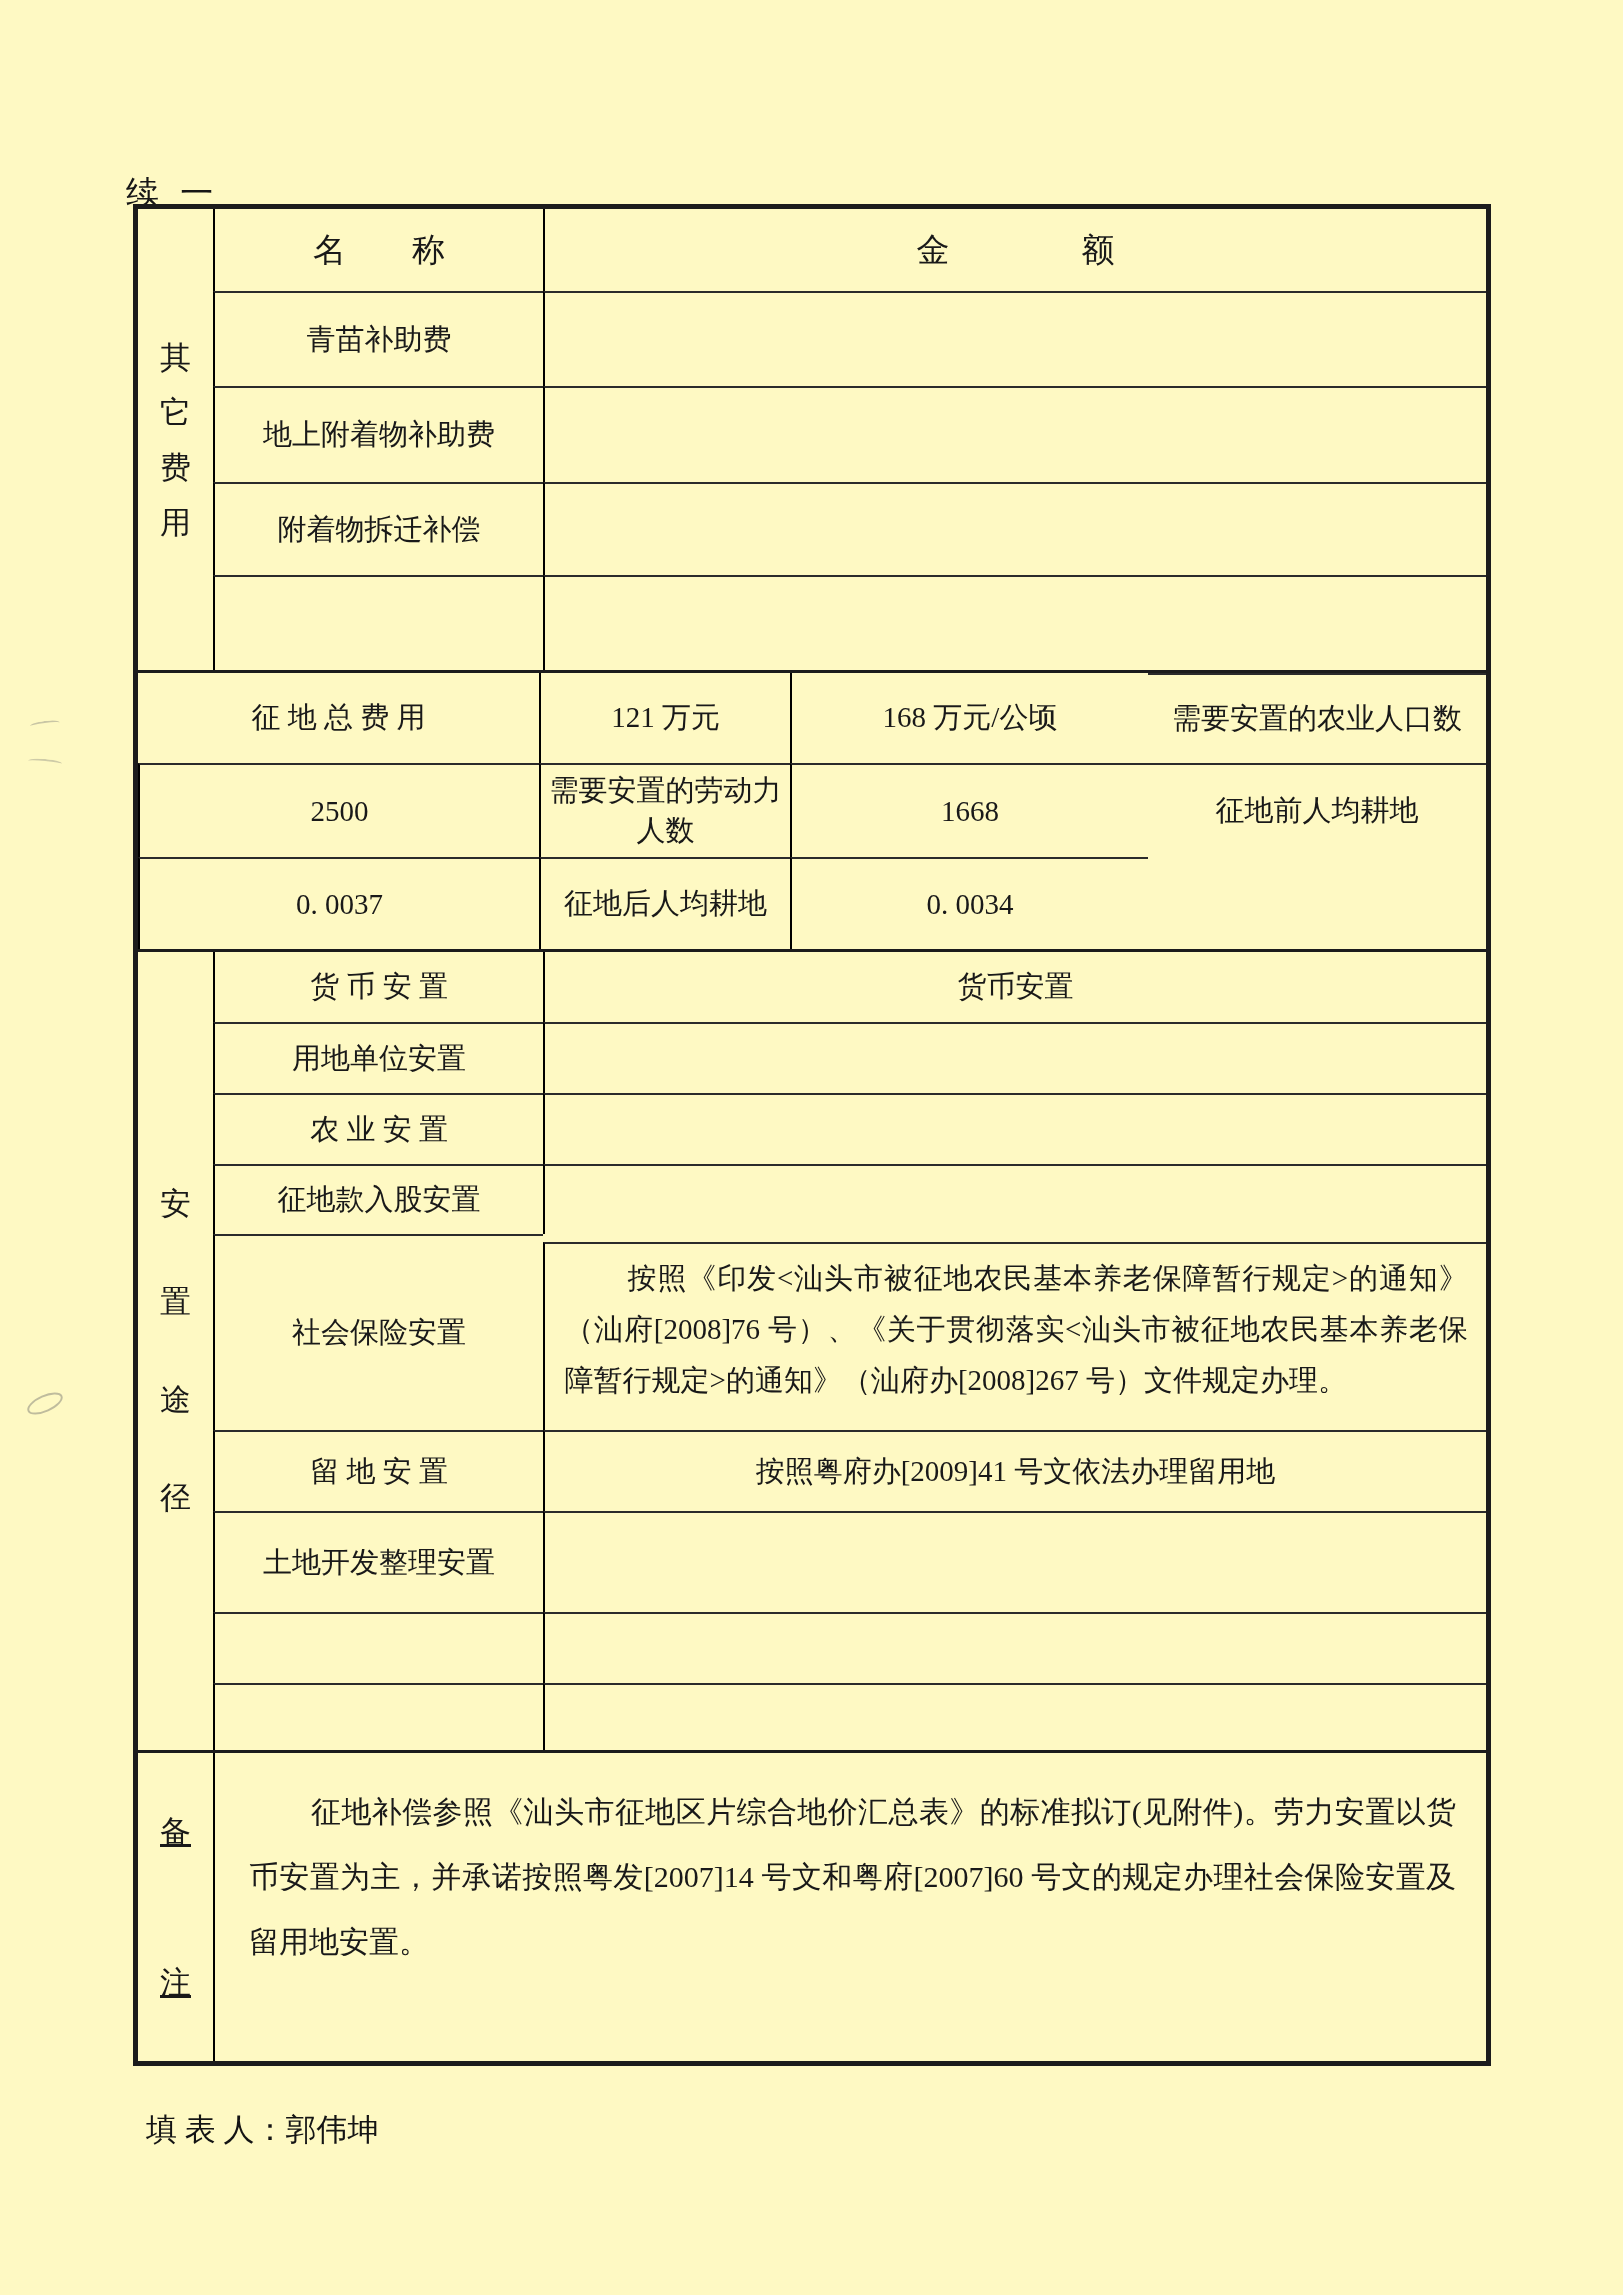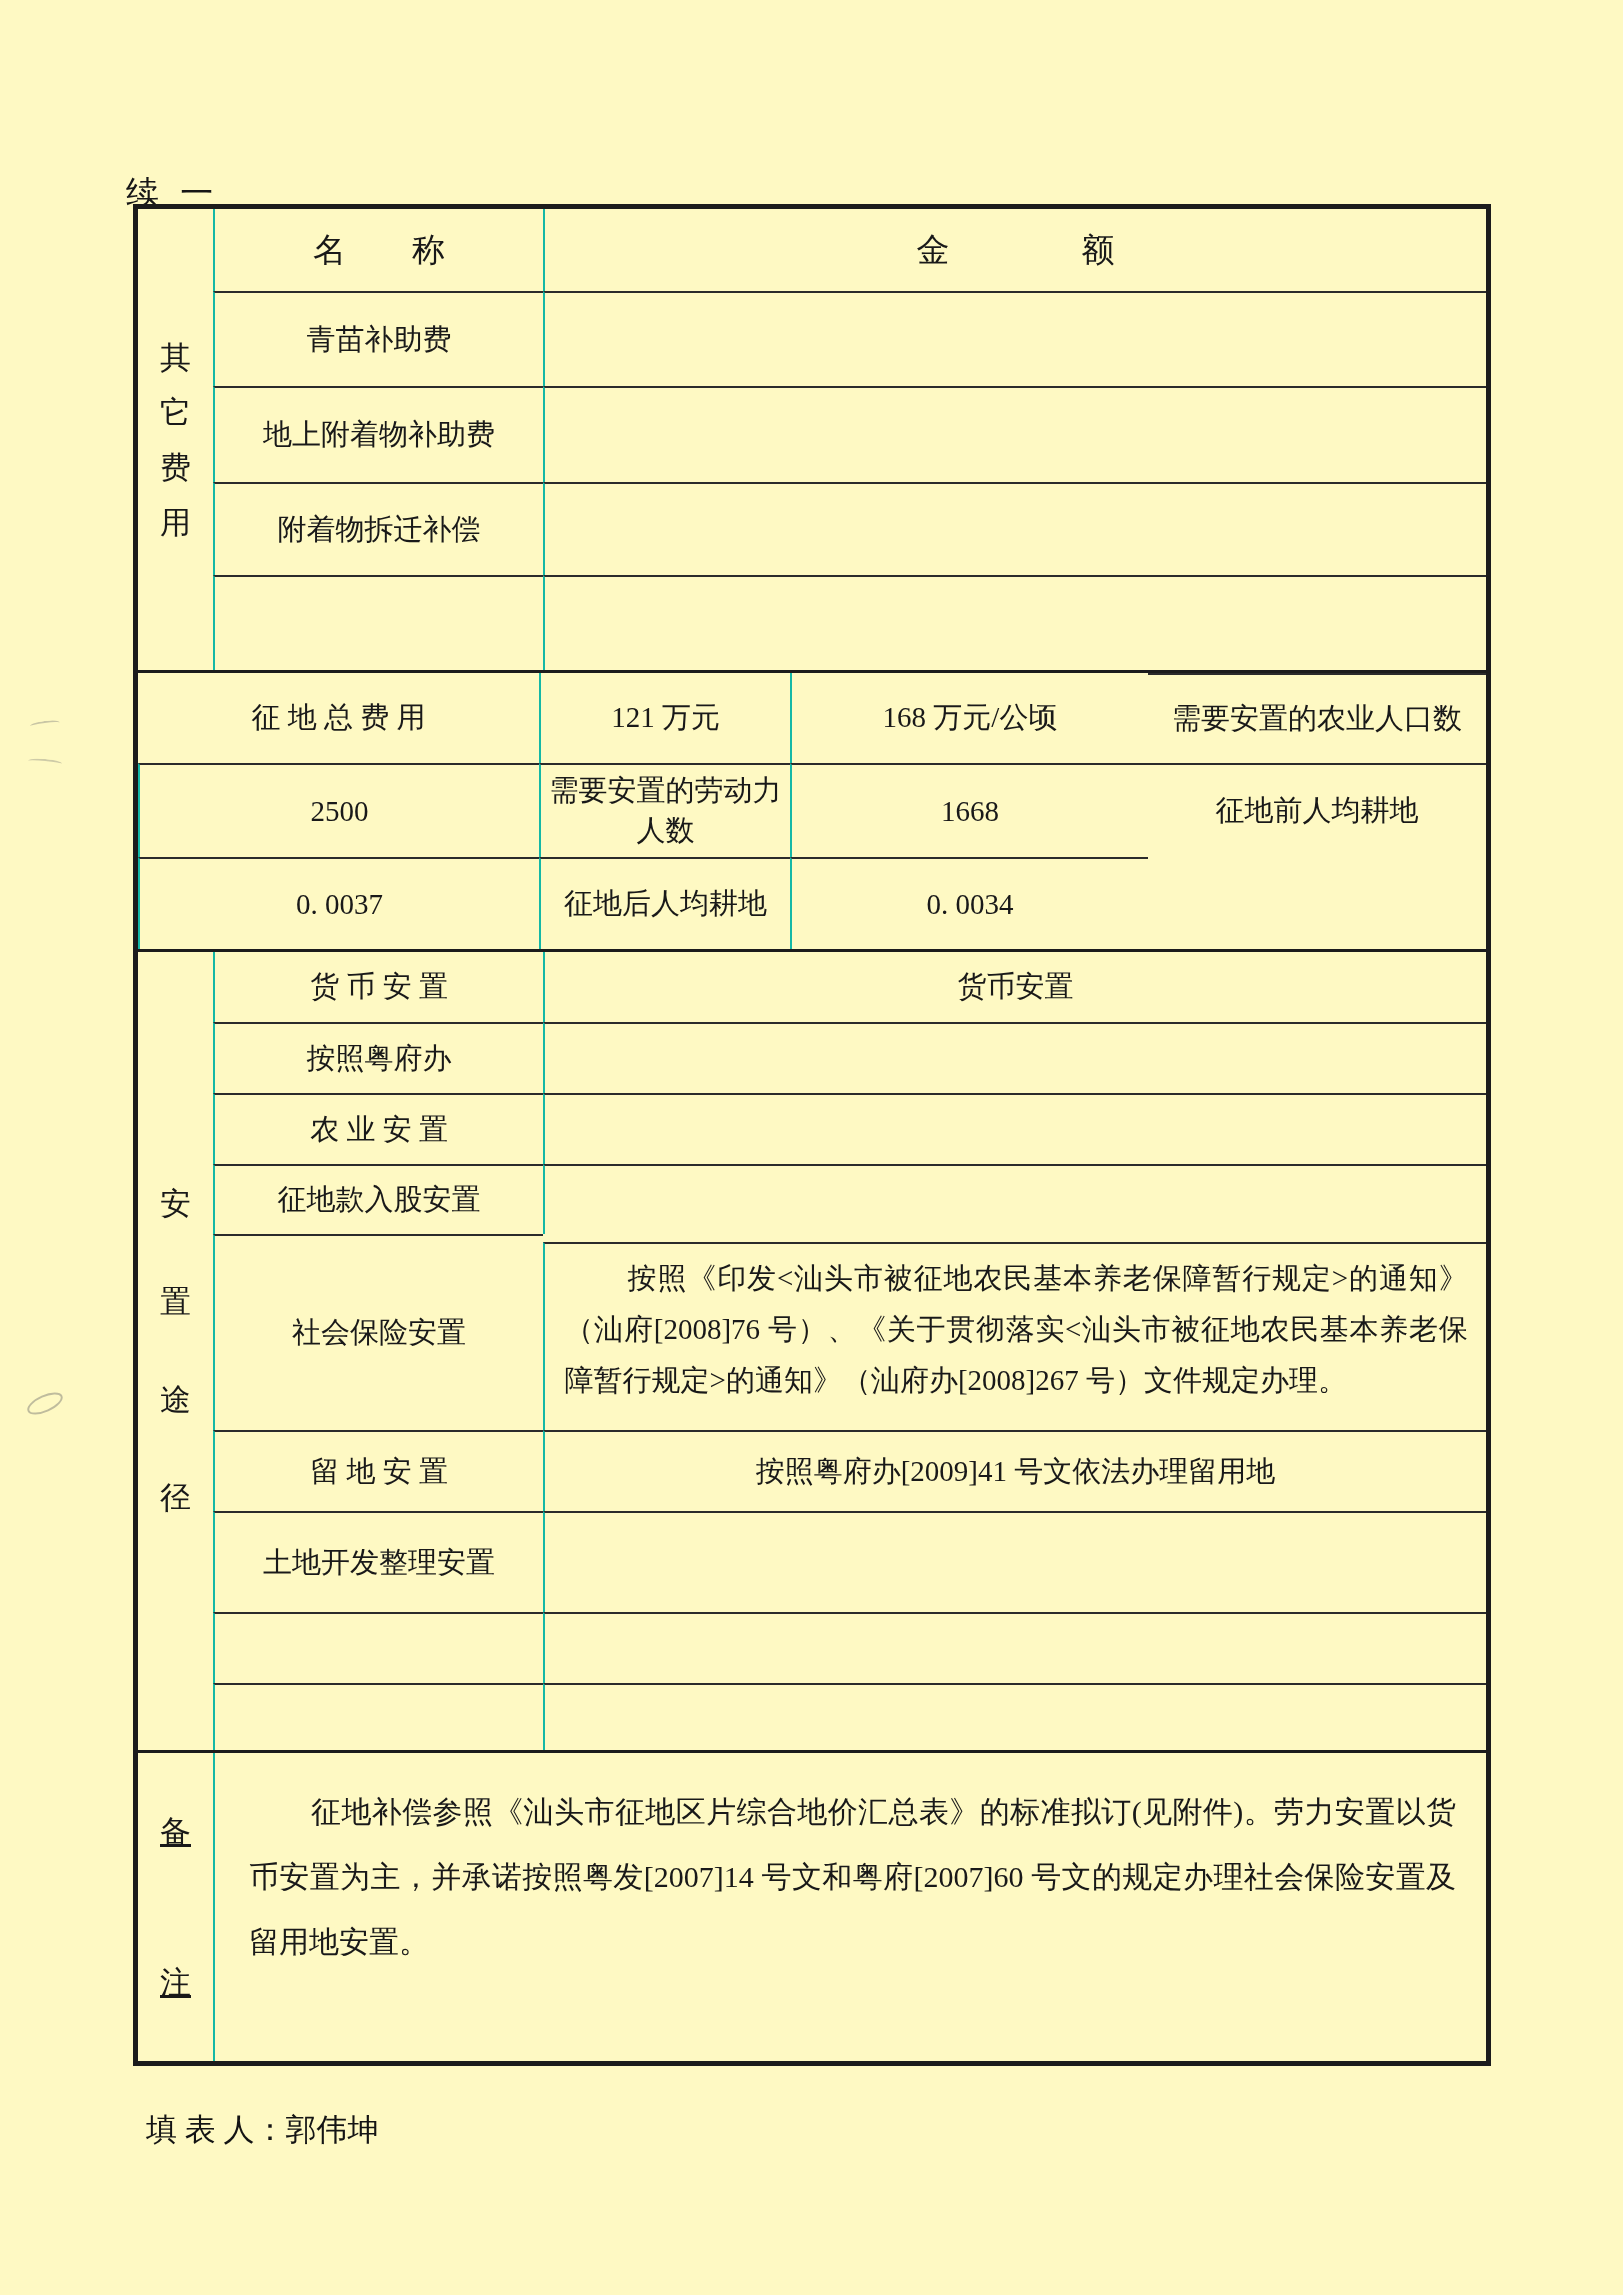--- a/index.html
+++ b/index.html
@@ -32,21 +32,21 @@
   .sec { display: grid; }
   .sec + .sec { border-top: 3.9px solid #1c1c1c; }
   .sec1 { grid-template-columns: 75px 330px 1fr; grid-template-rows: 82px 95px 96px 93px 95px; }
   .sec2 { grid-template-columns: 401px 251px 358px 1fr; grid-template-rows: 90px 94px 92px; }
   .sec3 { grid-template-columns: 75px 330px 1fr; grid-template-rows: 70px 71px 71px 70px 196px 81px 101px 71px 67px; }
   .sec4 { grid-template-columns: 75px 1fr; grid-template-rows: 308px; }
   .cell {
     display: flex;
     align-items: center;
     justify-content: center;
-    border-left: 2px solid #14b8a6;
+    border-left: 2px solid #000000;
     border-top: 2px solid #2b2b2b;
     font-size: 29px;
     color: #191919;
     overflow: hidden;
     text-align: center;
   }
   .fc { border-left: none; }
   .fr { border-top: none; }
   .span5 { grid-column: 1; grid-row: 1 / span 5; }
   .span9 { grid-column: 1; grid-row: 1 / span 9; }
@@ -146,21 +146,21 @@
     </div>
 
     <div class="sec sec3">
       <div class="cell fc fr span9">
         <div class="vtext vt3">安置途径</div>
       </div>
 
       <div class="cell fr">货 币 安 置</div>
       <div class="cell fr">货币安置</div>
 
-      <div class="cell">按照粤府办</div>
+      <div class="cell">用地单位安置</div>
       <div class="cell"></div>
 
       <div class="cell">农 业 安 置</div>
       <div class="cell"></div>
 
       <div class="cell">征地款入股安置</div>
       <div class="cell"></div>
 
       <div class="cell">社会保险安置</div>
       <div class="cell para">按照《印发&lt;汕头市被征地农民基本养老保障暂行规定&gt;的通知》（汕府[2008]76 号）、《关于贯彻落实&lt;汕头市被征地农民基本养老保障暂行规定&gt;的通知》（汕府办[2008]267 号）文件规定办理。</div>

